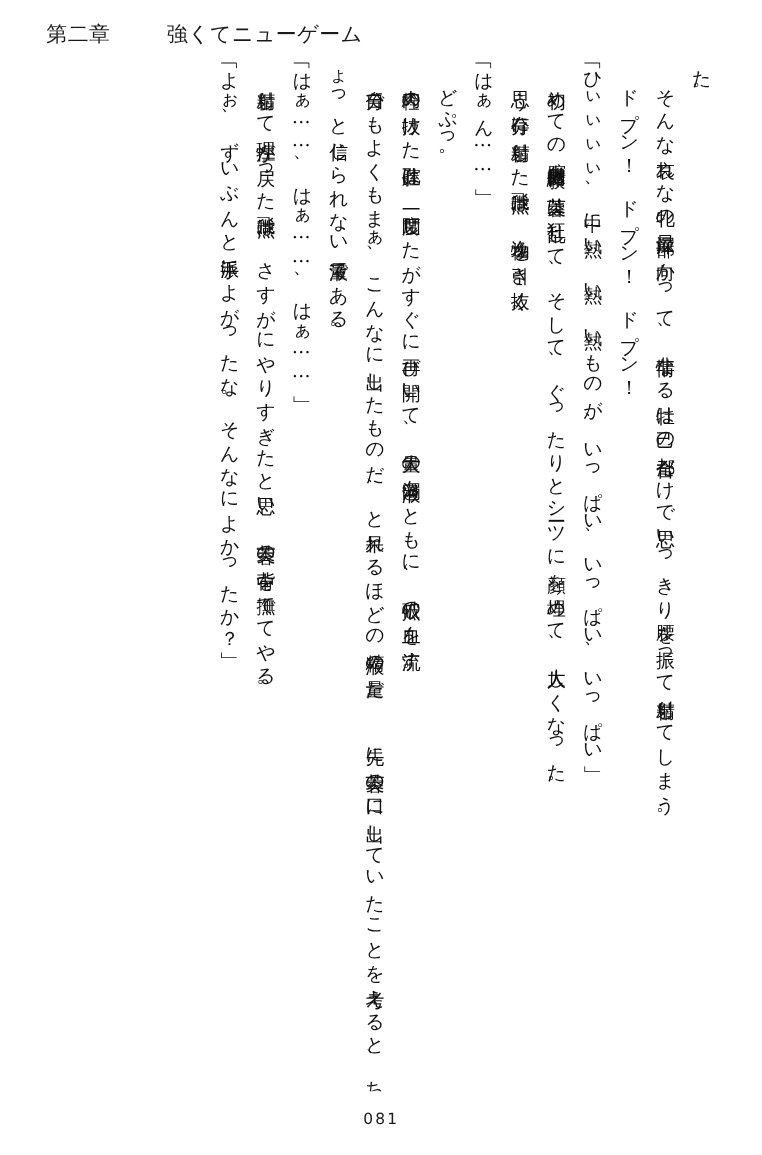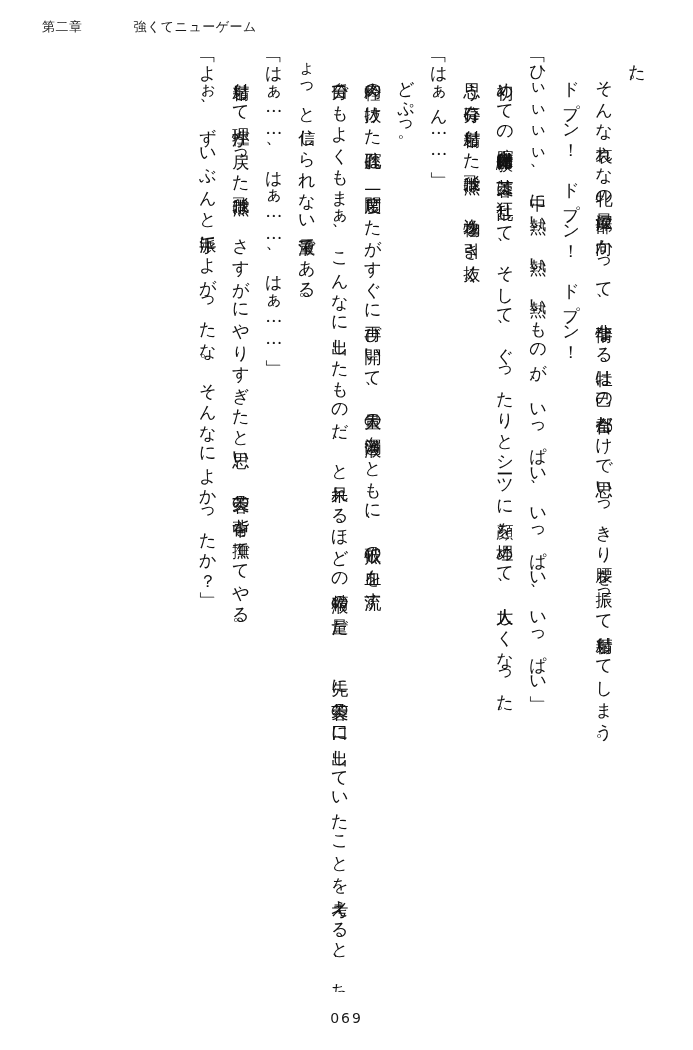--- a/index.html
+++ b/index.html
@@ -28,21 +28,21 @@
   
   #header {
     position: absolute;
     top: 18px;
     left: 42px;
     right: 42px;
     height: 28px;
     display: flex;
     flex-direction: row;
     align-items: flex-start;
-    font-size: 13px;
+    font-size: 19px;
     letter-spacing: 0.5px;
     color: #1a1a1a;
   }
   #header .chapter-num {
     margin-right: 22px;
     white-space: nowrap;
   }
   #header .chapter-title {
     white-space: nowrap;
     margin-left: 29px;
@@ -107,15 +107,15 @@
     <p class="indent">思う存分に射精した飛燕は、逸物を引き抜く。</p>
     <p>「はぁん……」</p>
     <p class="indent">どぷっ。</p>
     <p class="indent">肉栓の抜けた膣孔は、一度閉じたがすぐに再び開いて、大量の白濁液とともに、破瓜の血を流す。</p>
     <p class="indent">自分でもよくもまぁ、こんなに出したものだ、と呆れるほどの精液の量だ。　先に芙蓉の口に出していたことを考えると、ちょっと信じられない液量である。</p>
     <p>「はぁ……、はぁ……、はぁ……」</p>
     <p class="indent">射精して理性が戻った飛燕は、さすがにやりすぎたと思い、芙蓉の背中を撫でてやる。</p>
     <p>「よぉ、ずいぶんと派手によがったな。そんなによかったか？」</p>
   </div>
 
-  <div id="folio">069</div>
+  <div id="folio">081</div>
 
 </div>
 
 </body></html>

